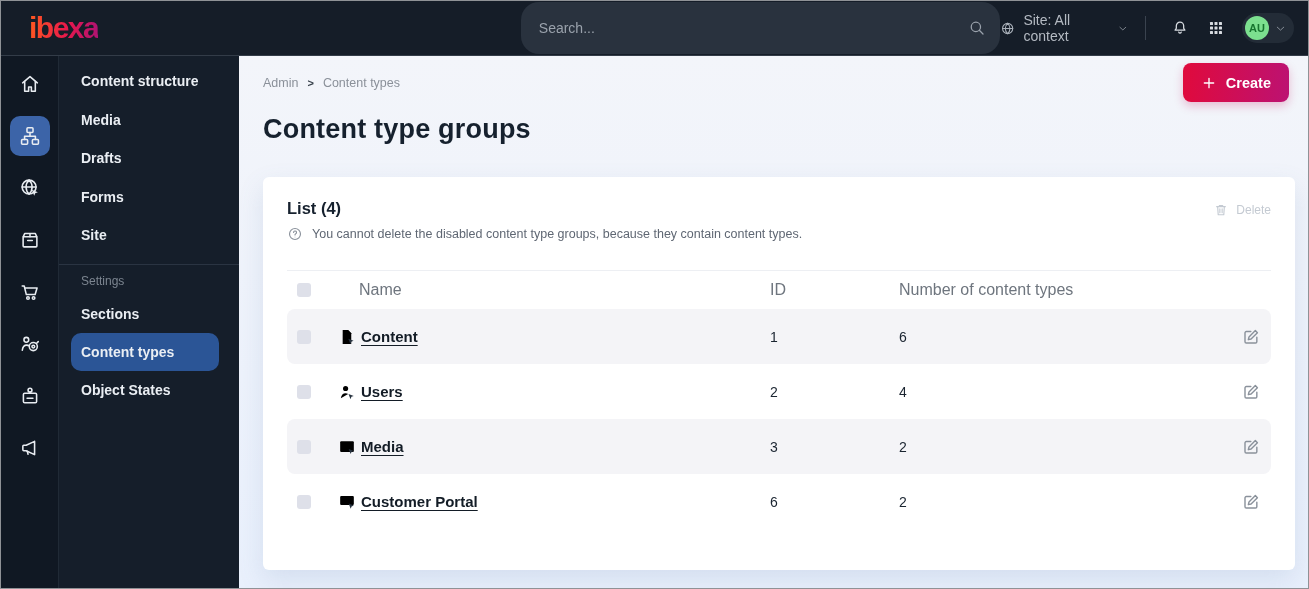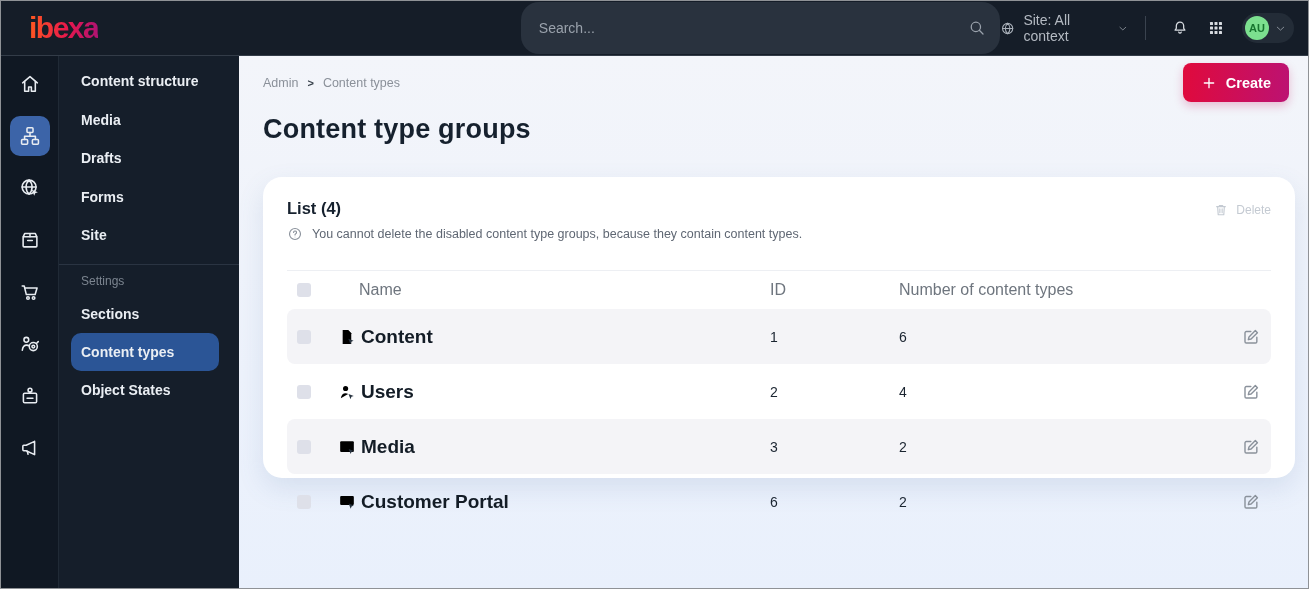--- a/index.html
+++ b/index.html
@@ -93,21 +93,21 @@
     background: linear-gradient(95deg,#E00A3C 0%, #BC1272 100%);
     color:#fff; font-size:14.5px; font-weight:700; font-family:"Liberation Sans", sans-serif;
     display:flex; align-items:center; gap:9px;
     box-shadow: 0 4px 10px rgba(200,20,90,.25);
   }
   .create-btn .plus { width:16px; height:16px; }
   .create-btn .plus svg { stroke-width:2; }
 
   
   .card {
-    margin-top:32px; background:#fff; border-radius:19px; height:301px;
+    margin-top:32px; background:#fff; border-radius:6px; height:393px;
     box-shadow: 0 10px 26px rgba(90,120,170,.15);
     padding: 22px 24px;
   }
   .card-header { display:flex; align-items:flex-start; }
   .list-title { font-size:16.5px; font-weight:700; color:#16212E; }
   .delete-btn {
     margin-left:auto; display:flex; align-items:center; gap:7px;
     background:none; border:none; color:#C4CAD2; font-size:12px;
     font-family:"Liberation Sans", sans-serif; cursor:pointer; margin-top:3px;
   }
@@ -121,21 +121,21 @@
     align-items:center; padding:0 10px;
   }
   .t-head { height:39px; border-top:1px solid #EDEFF3; color:#6E757E; font-size:16px; }
   .t-row { height:55px; font-size:14px; color:#1A2430; }
   .t-row.zebra { background:#F4F4F7; border-radius:8px; }
   .cbx { width:14px; height:14px; background:#DEE0E9; border-radius:3px; cursor:pointer; }
   .row-ic { width:20px; height:20px; color:#26323F; }
   .row-ic svg { width:20px; height:20px; }
   .name-cell { padding-left:2px; }
   .name-link {
-    color:#131C26; font-weight:600; font-size:19px; 
+    color:#131C26; font-weight:600; font-size:15px; text-decoration:underline;
     text-underline-offset:3px; cursor:pointer;
   }
   .edit-wrap { display:flex; }
   .edit-btn { background:none; border:none; color:#8A919B; cursor:pointer; width:20px; height:20px; padding:0; }
   .edit-btn svg { width:20px; height:20px; }
 </style>
 </head>
 <body>
 
 <div class="topbar">

